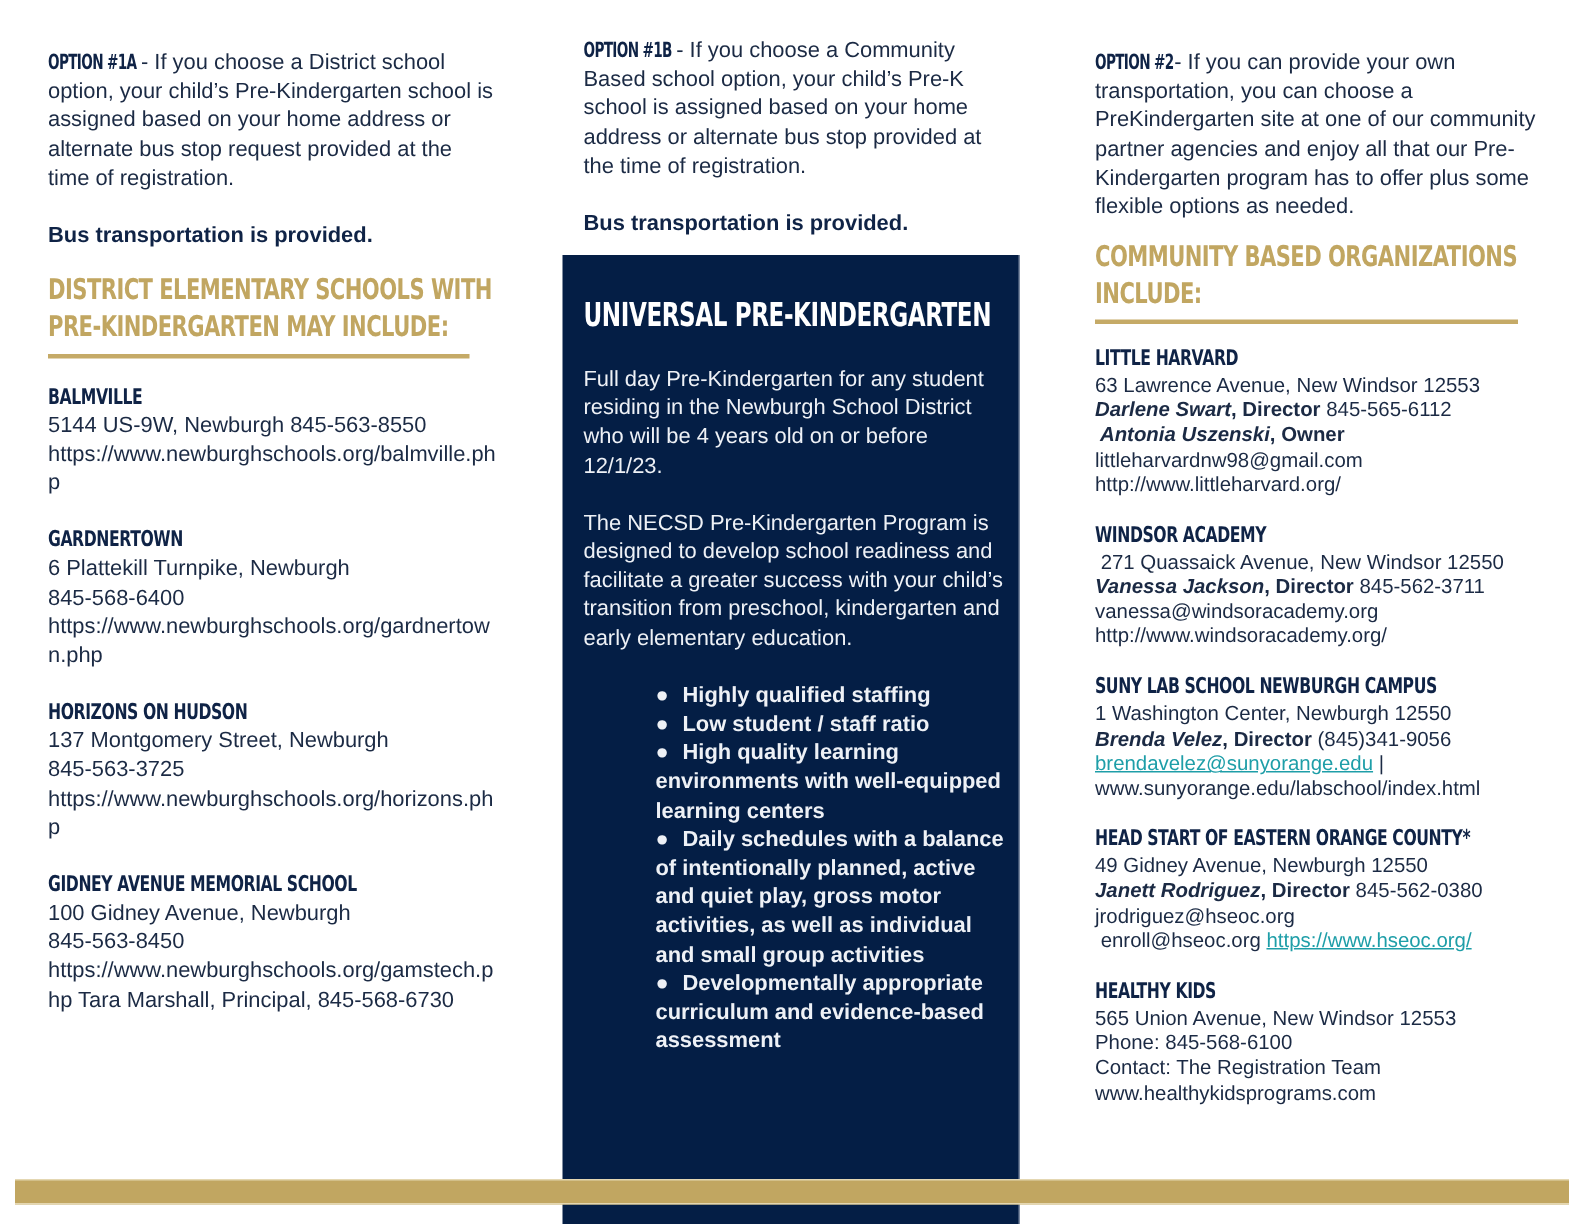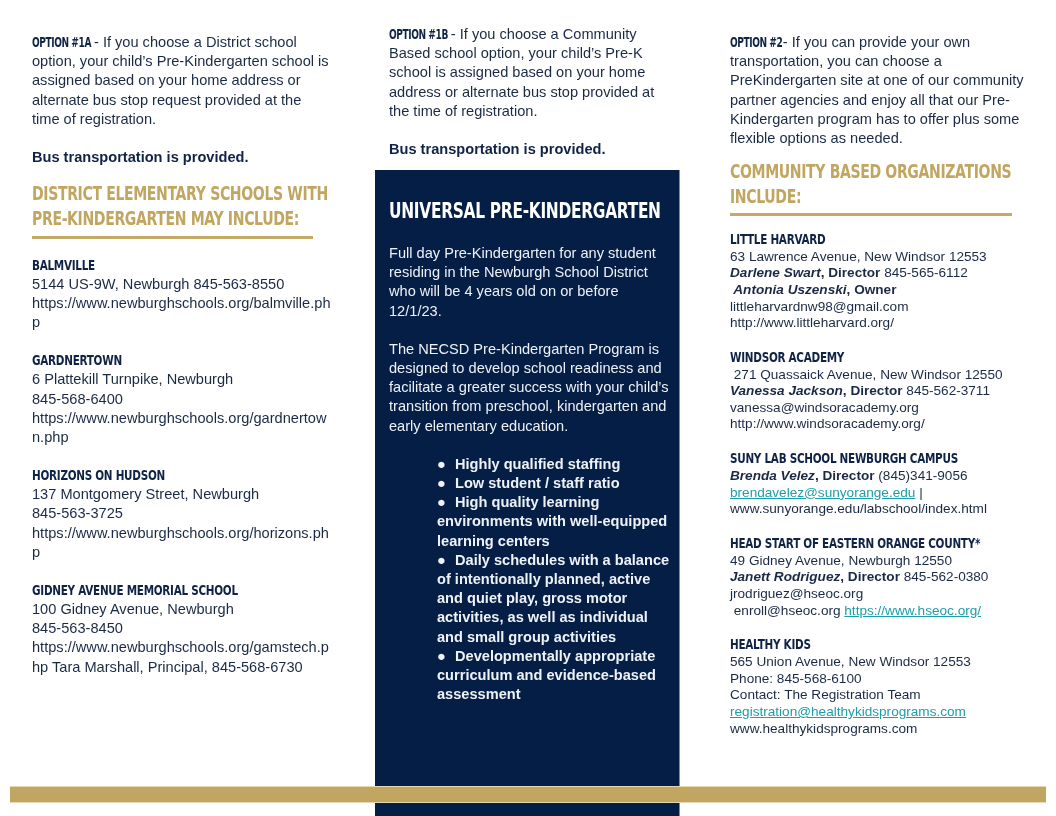--- a/index.html
+++ b/index.html
@@ -160,37 +160,37 @@
     <div class="entry" style="margin-bottom:16px;">
       <span class="entry-name">WINDSOR ACADEMY</span>
       <span class="line" style="white-space:pre;"> 271 Quassaick Avenue, New Windsor 12550</span>
       <span class="line"><span class="it">Vanessa Jackson</span><span class="bd">, Director</span><span> 845-562-3711</span></span>
       <span class="line">vanessa@windsoracademy.org</span>
       <span class="line">http://www.windsoracademy.org/</span>
     </div>
 
     <div class="entry" style="margin-bottom:16px;">
       <span class="entry-name">SUNY LAB SCHOOL NEWBURGH CAMPUS</span>
+      <span class="line">1 Washington Center, Newburgh 12550</span>
       <span class="line"><span class="it">Brenda Velez</span><span class="bd">, Director</span><span> (845)341-9056</span></span>
       <span class="line"><a class="lnk">brendavelez@sunyorange.edu</a><span> |</span></span>
       <span class="line">www.sunyorange.edu/labschool/index.html</span>
     </div>
 
     <div class="entry" style="margin-bottom:16px;">
       <span class="entry-name">HEAD START OF EASTERN ORANGE COUNTY*</span>
       <span class="line">49 Gidney Avenue, Newburgh 12550</span>
       <span class="line"><span class="it">Janett Rodriguez</span><span class="bd">, Director</span><span> 845-562-0380</span></span>
       <span class="line">jrodriguez@hseoc.org</span>
       <span class="line"><span style="white-space:pre;"> enroll@hseoc.org </span><a class="lnk">https://www.hseoc.org/</a></span>
     </div>
 
     <div class="entry">
       <span class="entry-name">HEALTHY KIDS</span>
       <span class="line">565 Union Avenue, New Windsor 12553</span>
       <span class="line">Phone: 845-568-6100</span>
       <span class="line">Contact: The Registration Team</span>
-      <span class="line"><a class="lnk">registration@healthykidsprograms.com</a></span>
       <span class="line">www.healthykidsprograms.com</span>
     </div>
   </div>
 </div>
 
 <div class="footer-bar"></div>
 
 </body></html>

